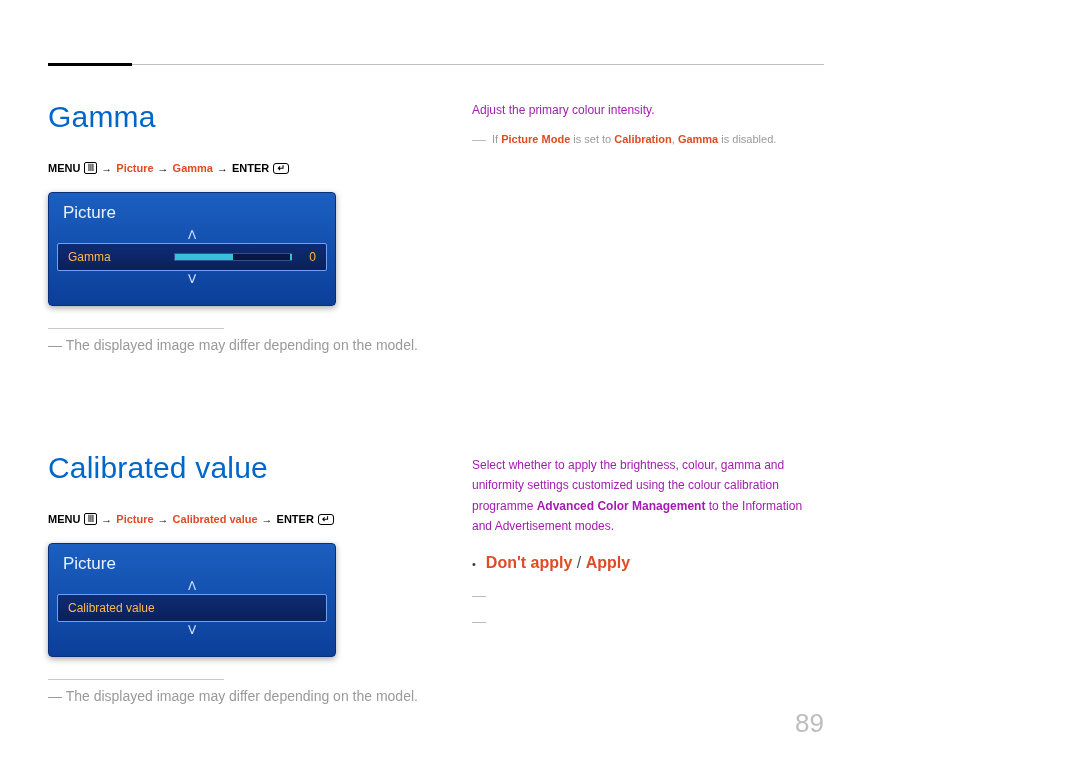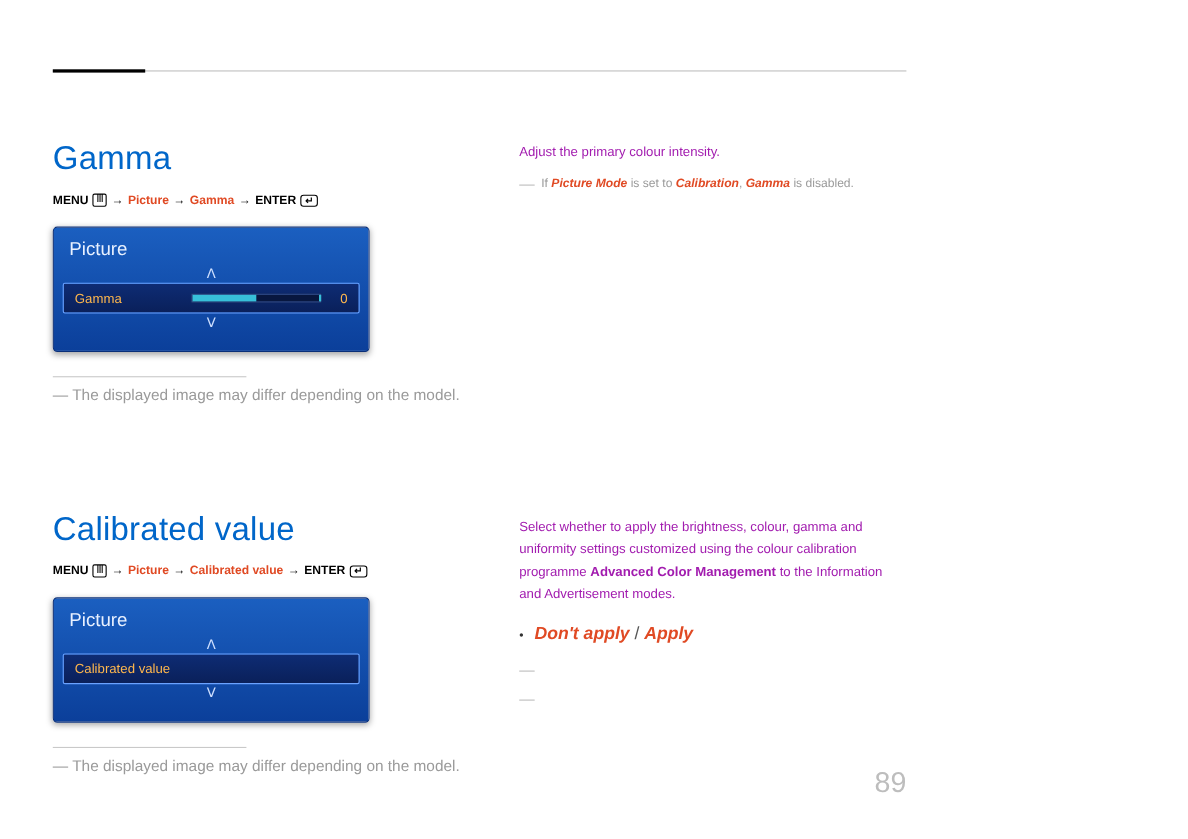--- a/index.html
+++ b/index.html
@@ -1,21 +1,21 @@
 <!DOCTYPE html>
 <html><head>
 <meta charset="utf-8">
 <style>
   * { box-sizing: border-box; margin: 0; padding: 0; }
   html, body { width: 1080px; height: 763px; background: #fff; font-family: "Segoe UI", "Helvetica Neue", Arial, sans-serif; color: #333; }
   .page {
     position: relative;
     width: 872px;
     height: 763px;
-    padding: 88px 48px 0 48px;
+    padding: 60px 48px 0 48px;
   }
   .rule-top {
     position: absolute;
     top: 64px;
     left: 48px;
     right: 48px;
     height: 1px;
     background: #bfbfbf;
   }
   .rule-accent {
@@ -50,20 +50,21 @@
   }
   .menu-path {
     font-size: 11px;
     font-weight: 700;
     color: #000;
     margin-bottom: 18px;
     display: flex;
     align-items: center;
     gap: 4px;
     flex-wrap: wrap;
+    margin-top: 28px;
   }
   .menu-path .hl { color: #e04a24; font-weight: 700; }
   .menu-path .arrow { color: #000; }
   .icon-glyph {
     display: inline-block;
     font-size: 10px;
     border: 1px solid #000;
     border-radius: 2px;
     padding: 0 2px;
     line-height: 10px;
@@ -168,40 +169,40 @@
     margin-top: 10px;
   }
   .right .dash-line .dash {
     color: #bbb;
     font-size: 14px;
     line-height: 1;
     margin-top: 2px;
   }
   .right .dash-line .txt { color: #9a9a9a; font-size: 11px; }
   .right .txt strong { color: #555; font-weight: 700; }
-  .right .txt .hl, .right .hl { color: #e04a24; font-weight: 700; font-style: italic; }
+  .right .txt .hl, .right .hl { color: #e04a24; font-weight: 700; }
   .right .bullet {
     display: flex;
     gap: 10px;
     margin-top: 12px;
     align-items: baseline;
   }
   .right .bullet .dot { font-size: 11px; color: #333; }
   .right .bullet .bv { font-size: 16px; }
 
   
   .section-gap { height: 58px; }
 
   
   .right-block-2 .para { margin-top: 4px; }
 
   .page-number {
     position: absolute;
     right: 48px;
-    bottom: 36px;
+    bottom: 24px;
     font-size: 26px;
     color: #bdbdbd;
     font-weight: 300;
   }
 </style>
 </head>
 <body>
 
 <div class="page">
   <div class="rule-top"></div>

